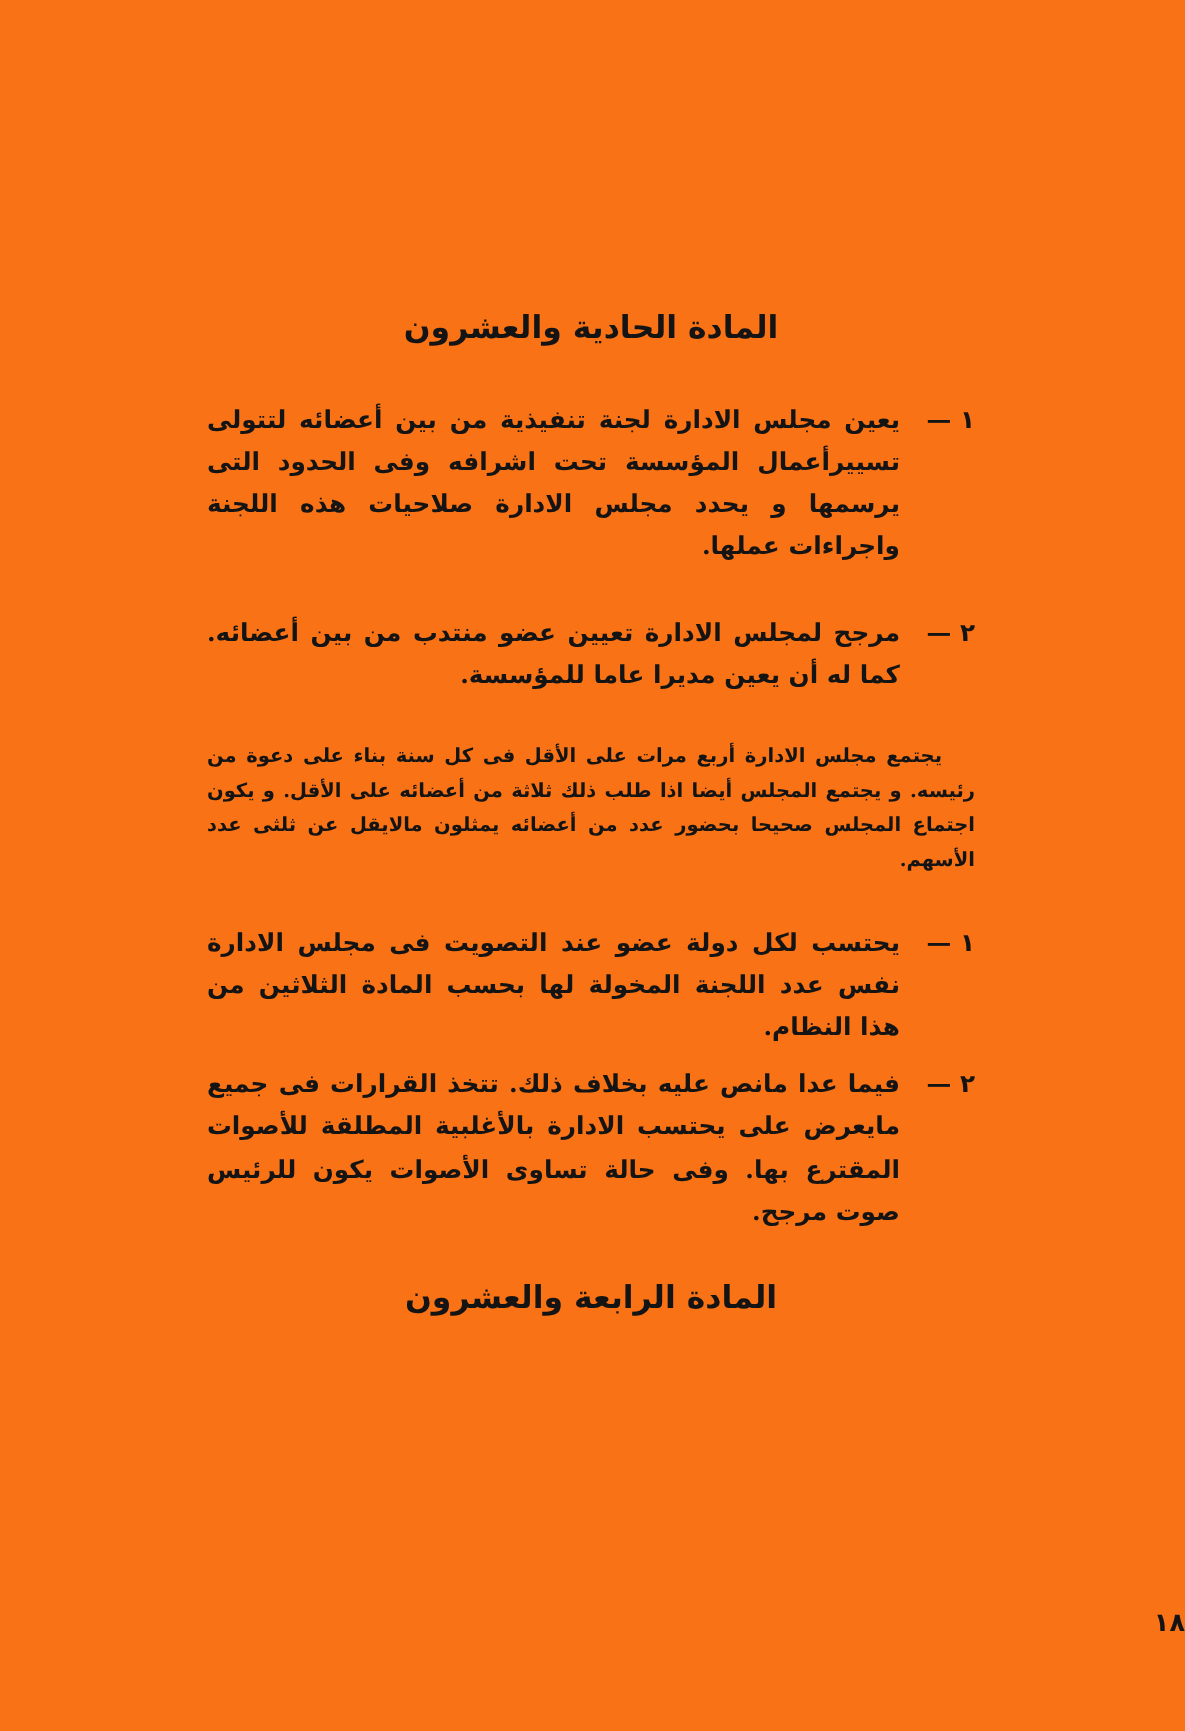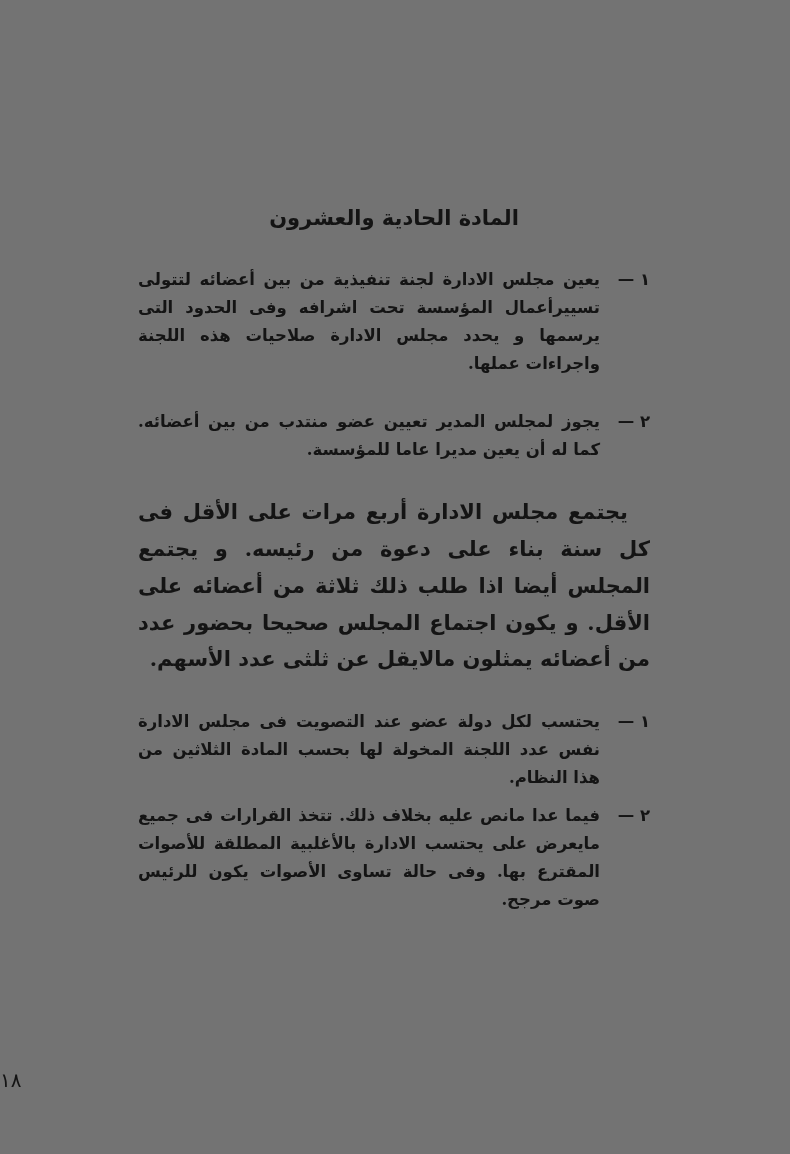--- a/index.html
+++ b/index.html
@@ -5,21 +5,21 @@
   html, body {
     margin: 0;
     padding: 0;
     background: #e8e8e8;
   }
   .page {
     position: relative;
     width: 790px;
     height: 1154px;
     margin: 0 auto;
-    background: #737373;
+    background: #f97316;
     overflow: hidden;
     direction: rtl;
     font-family: "DejaVu Serif", "DejaVu Sans", serif;
     color: #141414;
   }
   .content {
     position: absolute;
     top: 205px;
     right: 140px;
     width: 512px;
@@ -48,68 +48,69 @@
     flex: 0 0 44px;
     white-space: nowrap;
   }
   .item-text {
     flex: 1;
     margin: 0;
     text-align: justify;
   }
   .article-paragraph {
     margin: 0;
-    font-size: 21px;
+    font-size: 13px;
     font-weight: 600;
     line-height: 1.75;
     text-align: justify;
     text-indent: 22px;
   }
   .page-number {
     position: absolute;
     bottom: 62px;
     left: 0;
     width: 100%;
-    text-align: left;
-    font-size: 20px;
-    font-weight: 400;
+    text-align: right;
+    font-size: 17px;
+    font-weight: 700;
   }
 </style>
 </head>
 <body>
 
 <div class="page">
   <div class="content">
 
     <section class="article a21">
       <h2 class="article-title">المادة الحادية والعشرون</h2>
       <div class="numbered-item">
         <span class="item-num">١ —</span>
         <p class="item-text">يعين مجلس الادارة لجنة تنفيذية من بين أعضائه لتتولى تسييرأعمال المؤسسة تحت اشرافه وفى الحدود التى يرسمها و يحدد مجلس الادارة صلاحيات هذه اللجنة واجراءات عملها.</p>
       </div>
       <div class="numbered-item">
         <span class="item-num">٢ —</span>
-        <p class="item-text">يجوز لمجلس المدير تعيين عضو منتدب من بين أعضائه. كما له أن يعين مديرا عاما للمؤسسة.</p>
+        <p class="item-text">مرجح لمجلس الادارة تعيين عضو منتدب من بين أعضائه. كما له أن يعين مديرا عاما للمؤسسة.</p>
       </div>
     </section>
 
     <section class="article a22">
       <p class="article-paragraph">يجتمع مجلس الادارة أربع مرات على الأقل فى كل سنة بناء على دعوة من رئيسه. و يجتمع المجلس أيضا اذا طلب ذلك ثلاثة من أعضائه على الأقل. و يكون اجتماع المجلس صحيحا بحضور عدد من أعضائه يمثلون مالايقل عن ثلثى عدد الأسهم.</p>
     </section>
 
     <section class="article a23">
       <div class="numbered-item tight">
         <span class="item-num">١ —</span>
         <p class="item-text">يحتسب لكل دولة عضو عند التصويت فى مجلس الادارة نفس عدد اللجنة المخولة لها بحسب المادة الثلاثين من هذا النظام.</p>
       </div>
       <div class="numbered-item tight">
         <span class="item-num">٢ —</span>
         <p class="item-text">فيما عدا مانص عليه بخلاف ذلك. تتخذ القرارات فى جميع مايعرض على يحتسب الادارة بالأغلبية المطلقة للأصوات المقترع بها. وفى حالة تساوى الأصوات يكون للرئيس صوت مرجح.</p>
       </div>
     </section>
 
     <section class="article a24">
+      <h2 class="article-title">المادة الرابعة والعشرون</h2>
     </section>
 
   </div>
 
   <div class="page-number">١٨</div>
 </div>
 
 </body></html>

